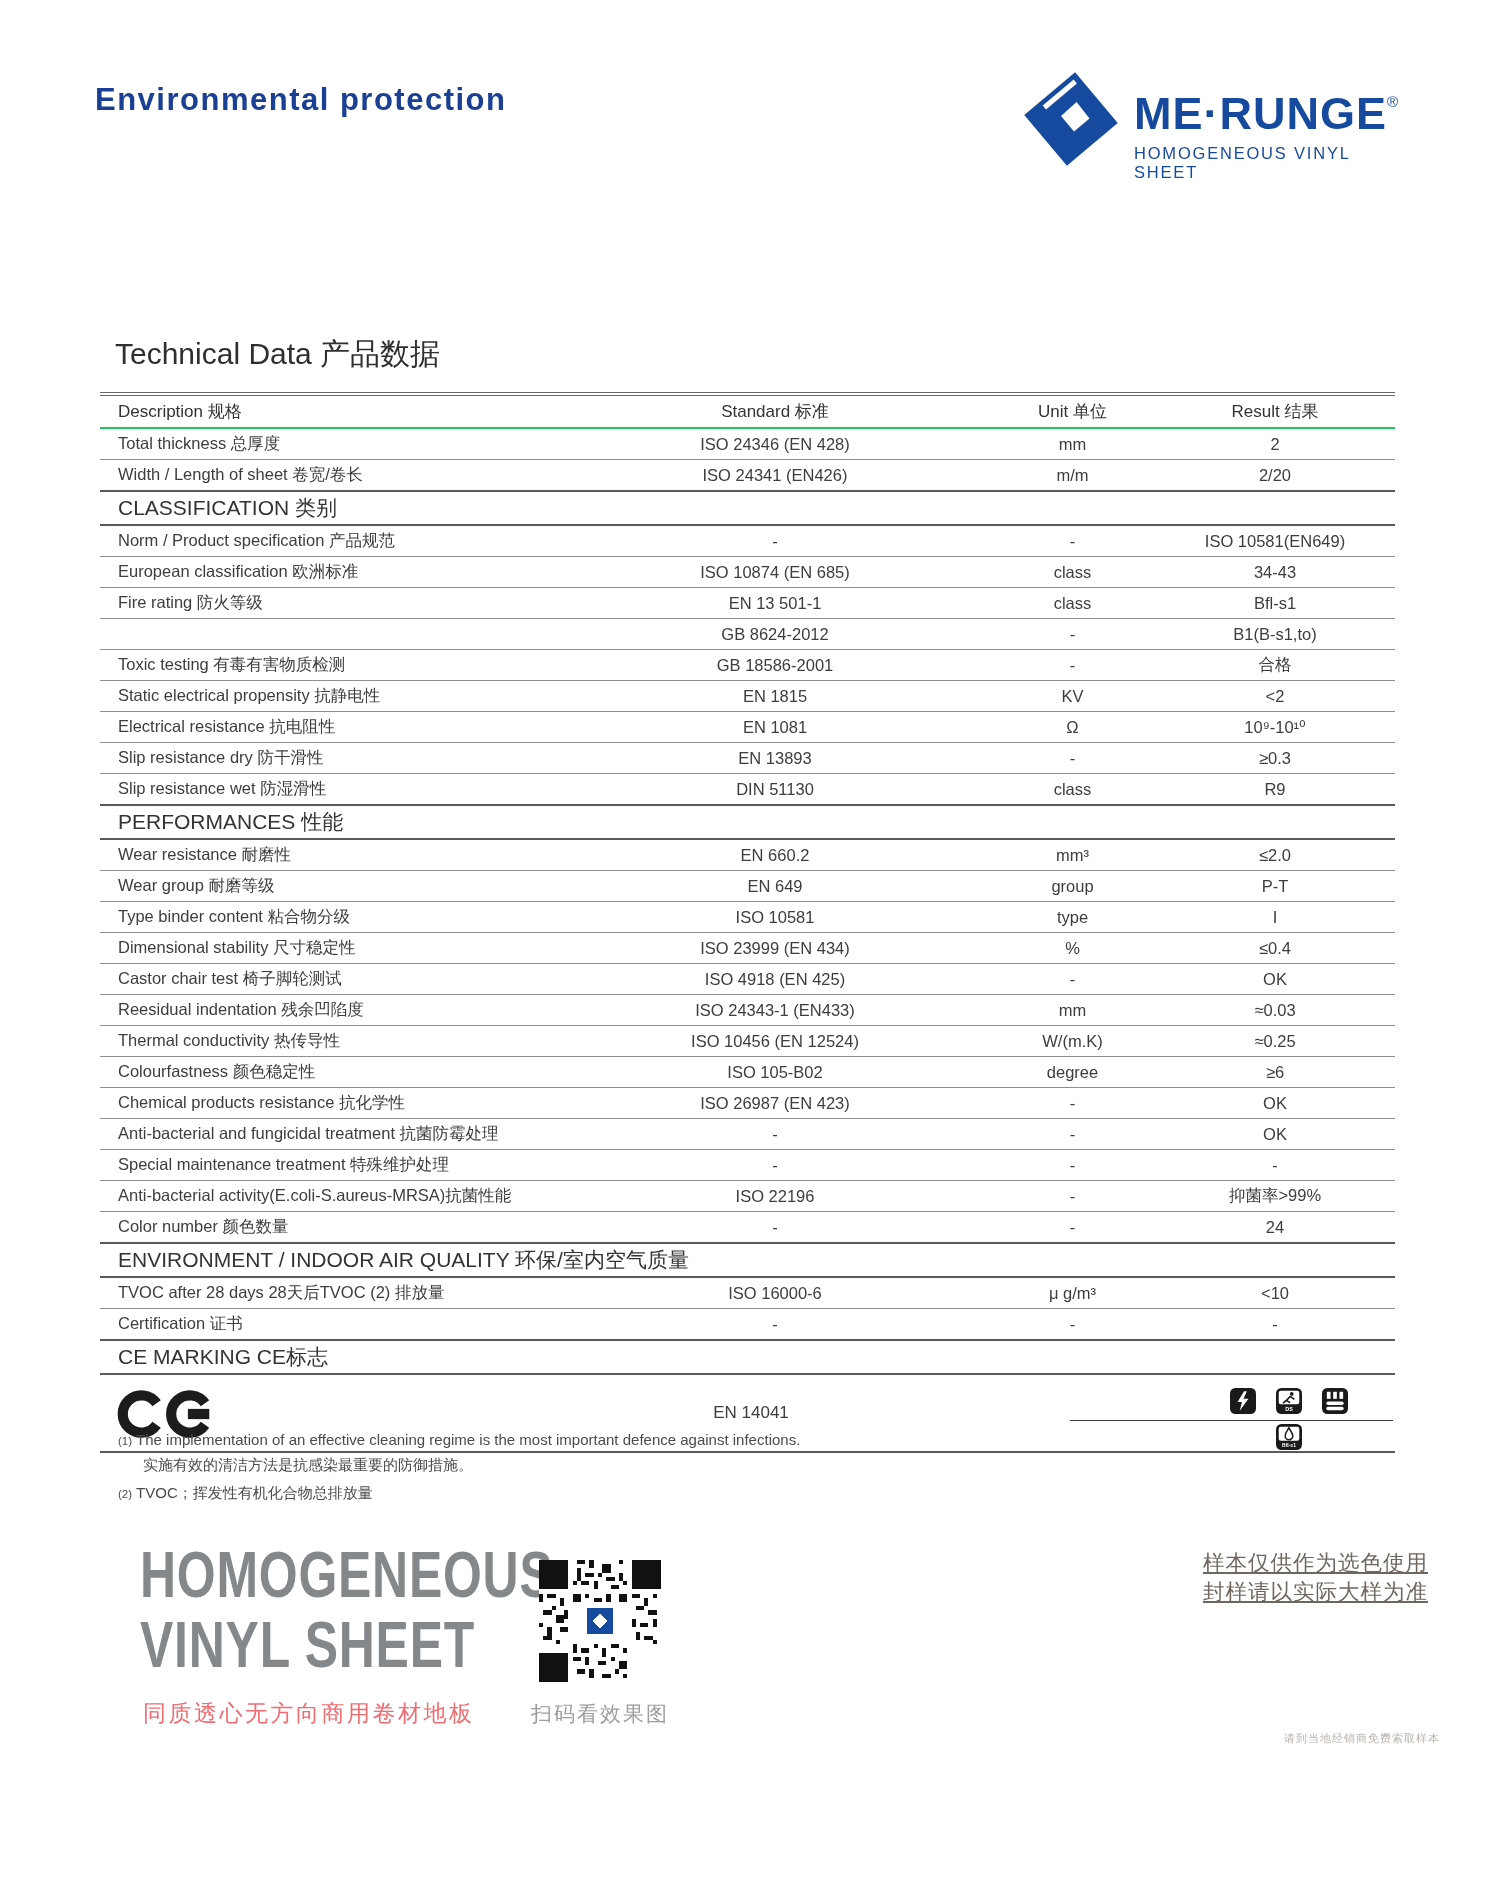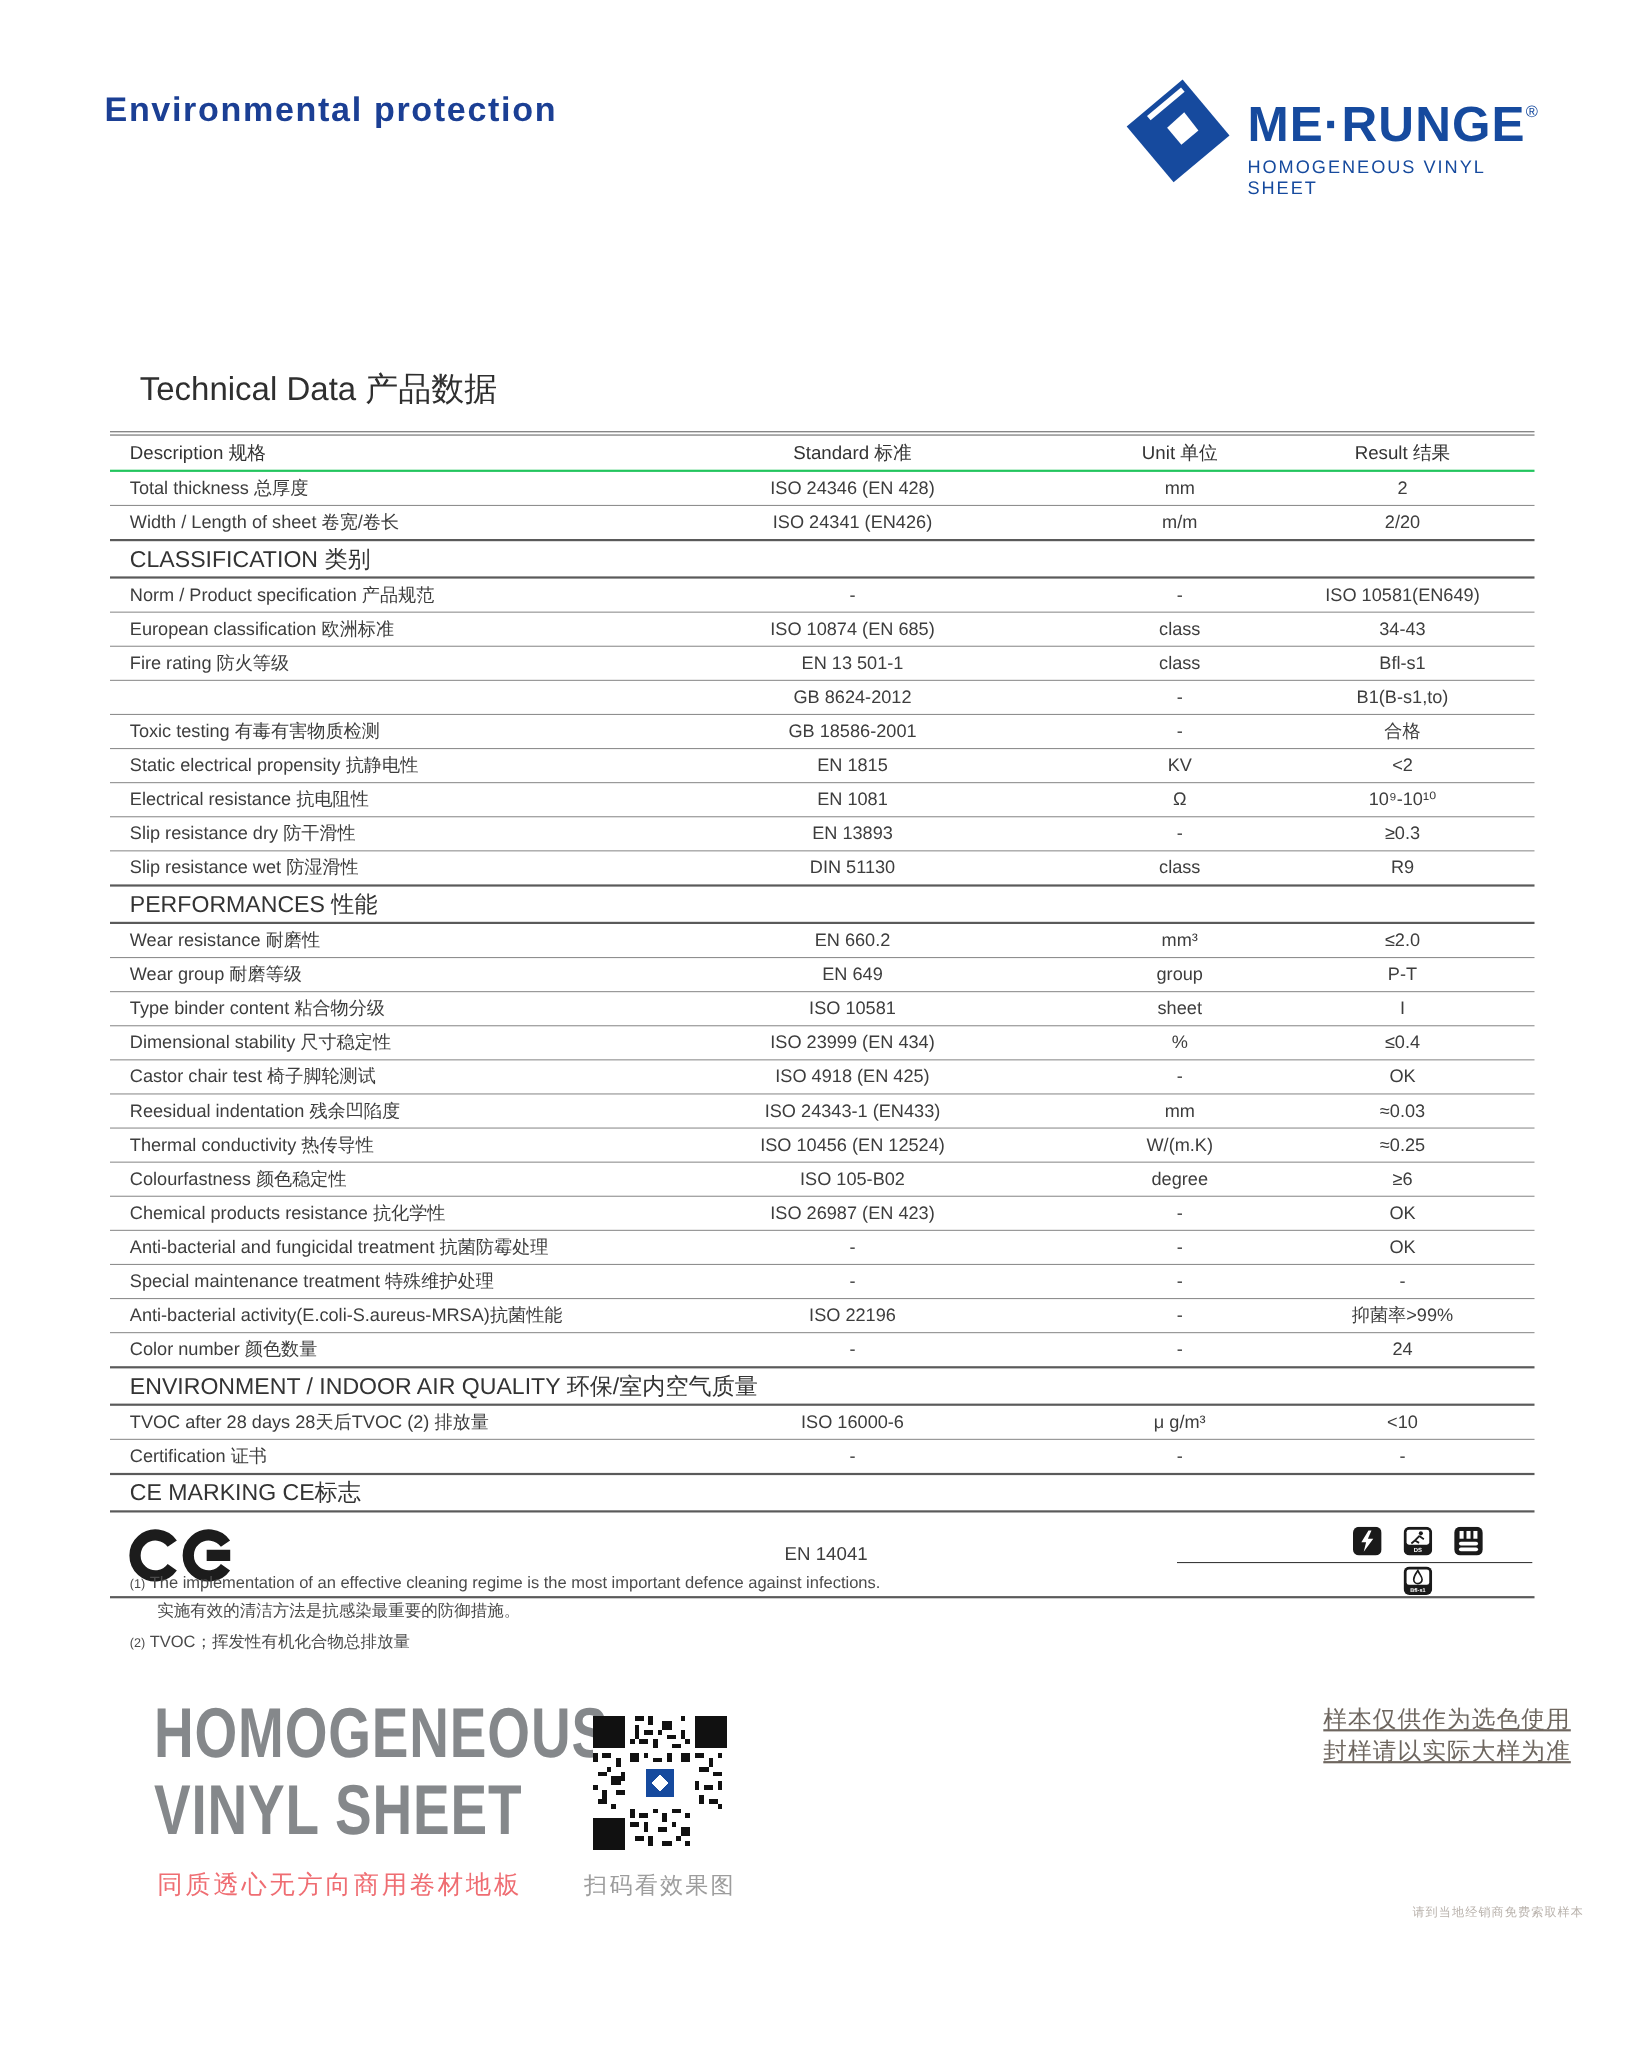--- a/index.html
+++ b/index.html
@@ -10,21 +10,21 @@
   .doc-title{position:absolute;left:95px;top:82px;font-size:31px;font-weight:bold;
              letter-spacing:1.5px;color:#1b3f94;}
   .brand{position:absolute;left:1012px;top:66px;width:380px;height:120px;}
   .brand-diamond{position:absolute;left:8px;top:2px;}
   .brand-text{position:absolute;left:122px;top:12px;}
   .brand-name{font-size:45px;font-weight:bold;color:#164a9e;letter-spacing:1px;line-height:48px;}
   .brand-reg{font-size:15px;vertical-align:22px;font-weight:normal;color:#164a9e;}
   .brand-tagline{margin-top:6px;font-size:16.5px;letter-spacing:1.8px;color:#164a9e;}
 
   
-  .tech-title{position:absolute;left:115px;top:334px;font-size:30px;color:#2f2f2f;margin-left:12px;}
+  .tech-title{position:absolute;left:115px;top:334px;font-size:30px;color:#2f2f2f;}
 
   
   .table{position:absolute;left:100px;top:392px;width:1295px;}
   .t-row{display:flex;align-items:center;}
   .t-head{height:31px;border-top:4px double #6a6a6a;border-bottom:2px solid #22c55e;
           font-size:17px;color:#333;}
   .t-row.dat{height:30px;border-top:1px solid #8f8f8f;font-size:16.5px;}
   .t-row.sec{height:32px;border-top:2px solid #5a5a5a;border-bottom:2px solid #5a5a5a;
              font-size:21px;color:#333;}
   .t-row.ps,.rows .t-row:first-child{border-top:none;}
@@ -178,21 +178,21 @@
         </div>
         <div class="t-row dat">
           <div class="c c1">Wear group 耐磨等级</div>
           <div class="c c2">EN 649</div>
           <div class="c c3">group</div>
           <div class="c c4">P-T</div>
         </div>
         <div class="t-row dat">
           <div class="c c1">Type binder content 粘合物分级</div>
           <div class="c c2">ISO 10581</div>
-          <div class="c c3">sheet</div>
+          <div class="c c3">type</div>
           <div class="c c4">I</div>
         </div>
         <div class="t-row dat">
           <div class="c c1">Dimensional stability 尺寸稳定性</div>
           <div class="c c2">ISO 23999 (EN 434)</div>
           <div class="c c3">%</div>
           <div class="c c4">≤0.4</div>
         </div>
         <div class="t-row dat">
           <div class="c c1">Castor chair test 椅子脚轮测试</div>

